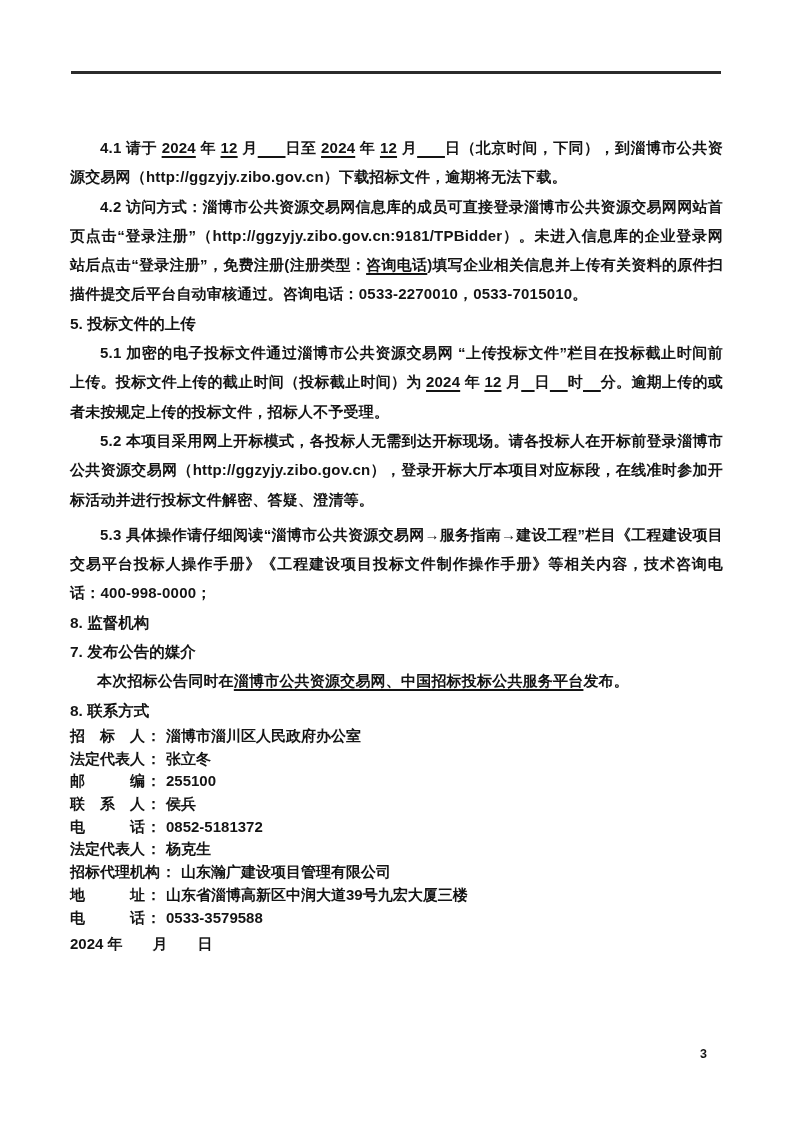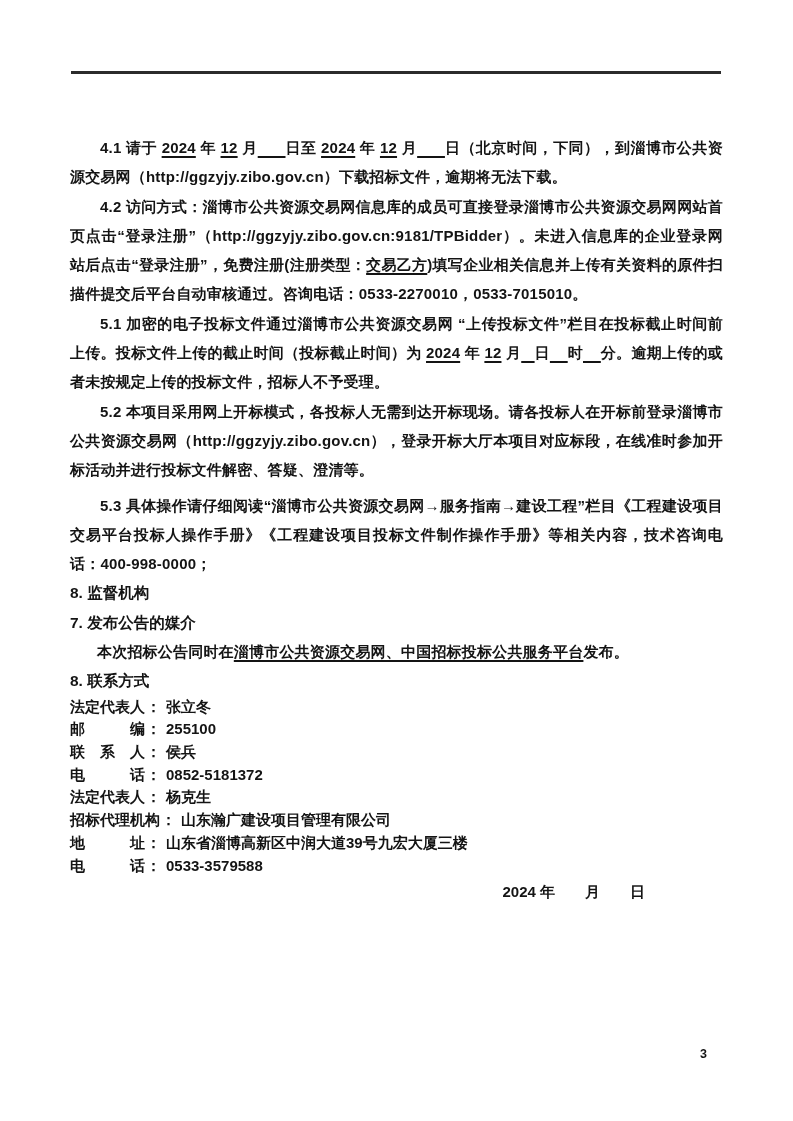--- a/index.html
+++ b/index.html
@@ -68,48 +68,49 @@
     width: 76px;
     white-space: pre;
     overflow: visible;
   }
   .contact-label.wide { width: 91px; }
   .contact-value { margin-left: 5px; }
   .date-line {
     margin-top: 3px;
     font-size: 15px;
     line-height: 24px;
-    text-align: right;
     padding-right: 78px;
     white-space: pre;
   }
   .page-number {
     position: absolute;
     right: 86px;
     bottom: 60px;
     font-size: 12.5px;
     line-height: 14px;
   }
 </style>
 </head>
 <body>
 
 <div class="page">
   <div class="top-rule"></div>
   <main class="doc">
     <div id="blocks">
         <p class="para"><span>4.1 请于 </span><span class="u">2024</span><span> 年 </span><span class="u">12</span><span> 月</span><span class="u">&nbsp;&nbsp;&nbsp;&nbsp;&nbsp;&nbsp;</span><span>日至 </span><span class="u">2024</span><span> 年 </span><span class="u">12</span><span> 月</span><span class="u">&nbsp;&nbsp;&nbsp;&nbsp;&nbsp;&nbsp;</span><span>日（北京时间，下同），到淄博市公共资源交易网（http://ggzyjy.zibo.gov.cn）下载招标文件，逾期将无法下载。</span></p>
-        <p class="para"><span>4.2 访问方式：淄博市公共资源交易网信息库的成员可直接登录淄博市公共资源交易网网站首页点击“登录注册”（http://ggzyjy.zibo.gov.cn:9181/TPBidder）。未进入信息库的企业登录网站后点击“登录注册”，免费注册(注册类型：</span><span class="u">交易乙方</span><span>)填写企业相关信息并上传有关资料的原件扫描件提交后平台自动审核通过。咨询电话：0533-2270010，0533-7015010。</span></p>
+        <p class="para"><span>4.2 访问方式：淄博市公共资源交易网信息库的成员可直接登录淄博市公共资源交易网网站首页点击“登录注册”（http://ggzyjy.zibo.gov.cn:9181/TPBidder）。未进入信息库的企业登录网站后点击“登录注册”，免费注册(注册类型：</span><span class="u">咨询电话</span><span>)填写企业相关信息并上传有关资料的原件扫描件提交后平台自动审核通过。咨询电话：0533-2270010，0533-7015010。</span></p>
+        <h2 class="heading">5. 投标文件的上传</h2>
         <p class="para"><span>5.1 加密的电子投标文件通过淄博市公共资源交易网 “上传投标文件”栏目在投标截止时间前上传。投标文件上传的截止时间（投标截止时间）为 </span><span class="u">2024</span><span> 年 </span><span class="u">12</span><span> 月</span><span class="u">&nbsp;&nbsp;&nbsp;</span><span>日</span><span class="u">&nbsp;&nbsp;&nbsp;&nbsp;</span><span>时</span><span class="u">&nbsp;&nbsp;&nbsp;&nbsp;</span><span>分。逾期上传的或者未按规定上传的投标文件，招标人不予受理。</span></p>
         <p class="para"><span>5.2 本项目采用网上开标模式，各投标人无需到达开标现场。请各投标人在开标前登录淄博市公共资源交易网（http://ggzyjy.zibo.gov.cn），登录开标大厅本项目对应标段，在线准时参加开标活动并进行投标文件解密、答疑、澄清等。</span></p>
         <p class="para space-before"><span>5.3 具体操作请仔细阅读“淄博市公共资源交易网→服务指南→建设工程”栏目《工程建设项目交易平台投标人操作手册》《工程建设项目投标文件制作操作手册》等相关内容，技术咨询电话：400-998-0000；</span></p>
         <h2 class="heading">8. 监督机构</h2>
         <h2 class="heading">7. 发布公告的媒介</h2>
         <p class="para small-indent"><span>本次招标公告同时在</span><span class="u">淄博市公共资源交易网、中国招标投标公共服务平台</span><span>发布。</span></p>
         <h2 class="heading">8. 联系方式</h2>
+        <div class="contact-line"><span class="contact-label">招　标　人</span><span>：</span><span class="contact-value">淄博市淄川区人民政府办公室</span></div>
         <div class="contact-line"><span class="contact-label">法定代表人</span><span>：</span><span class="contact-value">张立冬</span></div>
         <div class="contact-line"><span class="contact-label">邮　　　编</span><span>：</span><span class="contact-value">255100</span></div>
         <div class="contact-line"><span class="contact-label">联　系　人</span><span>：</span><span class="contact-value">侯兵</span></div>
         <div class="contact-line"><span class="contact-label">电　　　话</span><span>：</span><span class="contact-value">0852-5181372</span></div>
         <div class="contact-line"><span class="contact-label">法定代表人</span><span>：</span><span class="contact-value">杨克生</span></div>
         <div class="contact-line"><span class="contact-label wide">招标代理机构</span><span>：</span><span class="contact-value">山东瀚广建设项目管理有限公司</span></div>
         <div class="contact-line"><span class="contact-label">地　　　址</span><span>：</span><span class="contact-value">山东省淄博高新区中润大道39号九宏大厦三楼</span></div>
         <div class="contact-line"><span class="contact-label">电　　　话</span><span>：</span><span class="contact-value">0533-3579588</span></div>
       </div>
     <div class="date-line">2024 年　　月　　日</div>

